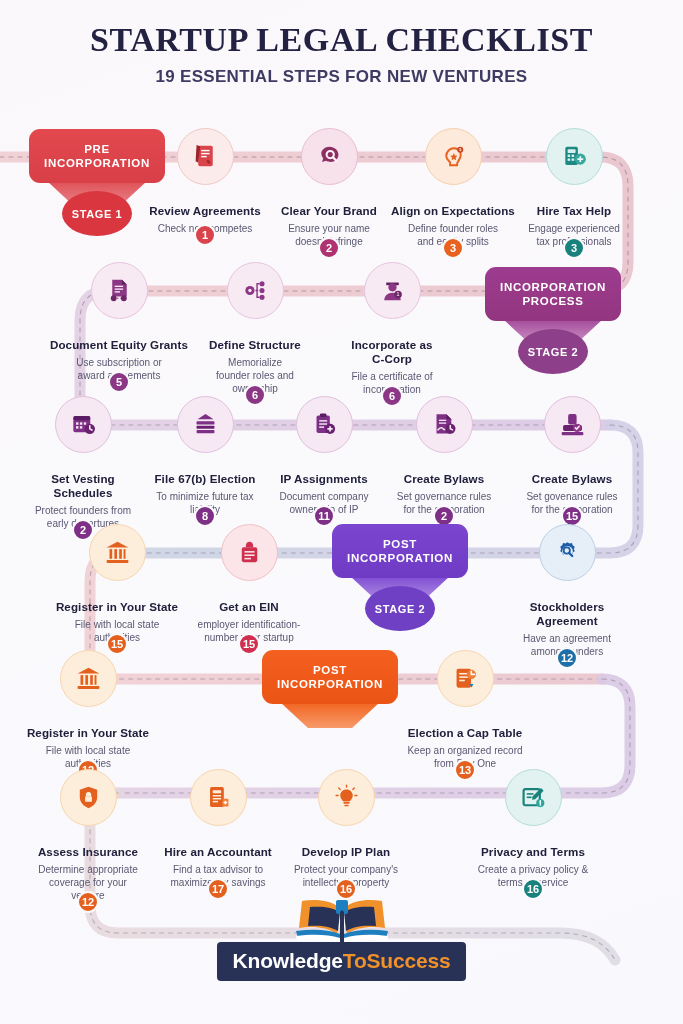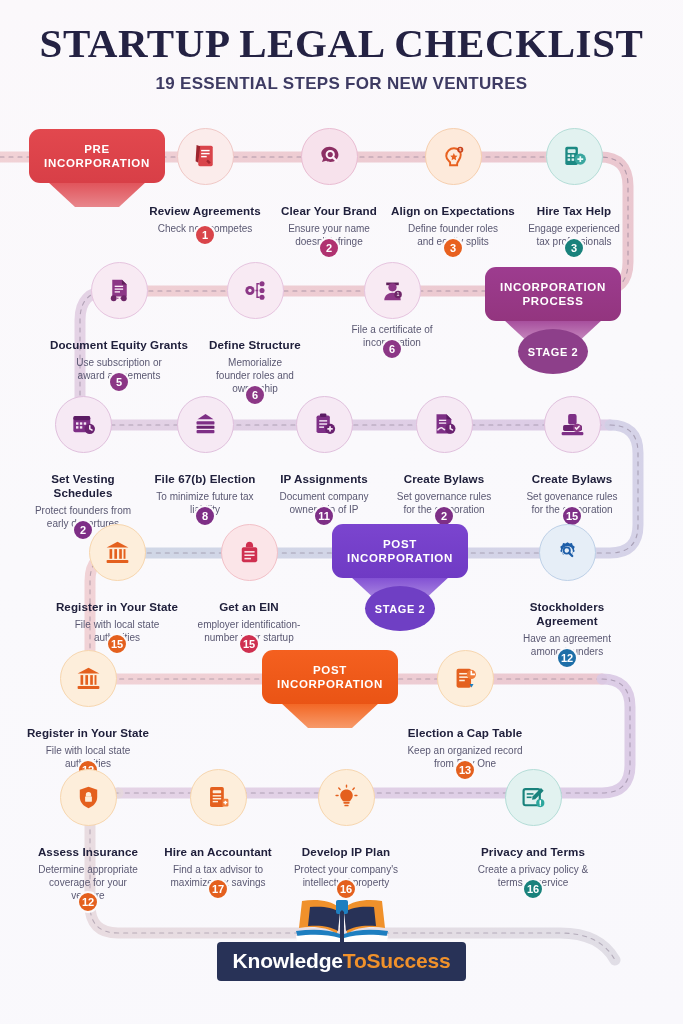--- a/index.html
+++ b/index.html
@@ -15,21 +15,21 @@
     width: 683px; height: 1024px;
     background: linear-gradient(160deg, #fbf8fb 0%, #faf9fc 45%, #f9f8fc 100%);
   }
   #wires { position: absolute; inset: 0; width: 683px; height: 1024px; pointer-events: none; }
 
   
   .header { position: absolute; top: 22px; left: 0; width: 683px; text-align: center; }
   .title {
     font-family: "Liberation Serif", serif;
     font-weight: 700;
-    font-size: 41px;
+    font-size: 34px;
     letter-spacing: 0.6px;
     color: #242243;
     line-height: 1.05;
   }
   .subtitle {
     margin-top: 9px;
     font-family: "Liberation Sans", sans-serif;
     font-weight: 600;
     font-size: 17px;
     letter-spacing: 0.3px;
@@ -192,20 +192,21 @@
   <div class="header">
     <div class="title">STARTUP LEGAL CHECKLIST</div>
     <div class="subtitle">19 ESSENTIAL STEPS FOR NEW VENTURES</div>
   </div>
 
   <div class="stage red" style="left:29px; top:129px;">
     <div class="skirt"></div>
     <div class="plate">
       <span><span>PRE</span><br><span>INCORPORATION</span></span>
     </div>
+    <div class="badge">STAGE 1</div>
   </div>
 
   <div class="stage purple" style="left:485px; top:267px;">
     <div class="skirt"></div>
     <div class="plate">
       <span><span>INCORPORATION</span><br><span>PROCESS</span></span>
     </div>
     <div class="badge">STAGE 2</div>
   </div>
 
@@ -323,20 +324,21 @@
     <div class="disc">
       <svg viewBox="0 0 24 24">
         <path d="M6.8 5.4h10.4v2.2H6.8z" fill="#5e2159"></path>
         <circle cx="12" cy="9.4" r="3.4" fill="#8c3786"></circle>
         <path d="M5.2 20c0-3.8 3-6.2 6.8-6.2s6.8 2.4 6.8 6.2z" fill="#8c3786"></path>
         <circle cx="16.6" cy="15.4" r="3.1" fill="#6e2668"></circle>
         <text x="16.6" y="16.6" font-size="4.4" fill="#fff" text-anchor="middle" font-family="sans-serif">1</text>
       </svg>
     </div>
     <div class="num">6</div>
+    <div class="s-title">Incorporate as<br>C-Corp</div>
     <div class="s-desc">File a certificate of<br>incorporation</div>
   </div>
 
   <div class="step p-lilac" style="left:9px; top:396px;">
     <div class="disc">
       <svg viewBox="0 0 24 24">
         <rect x="3.6" y="5" width="14" height="13.4" rx="1.6" fill="#7e2f86"></rect>
         <rect x="3.6" y="5" width="14" height="3.4" rx="1.6" fill="#5b1c63"></rect>
         <g fill="#f4e6f4">
           <rect x="5.8" y="10.2" width="2" height="2"></rect>

